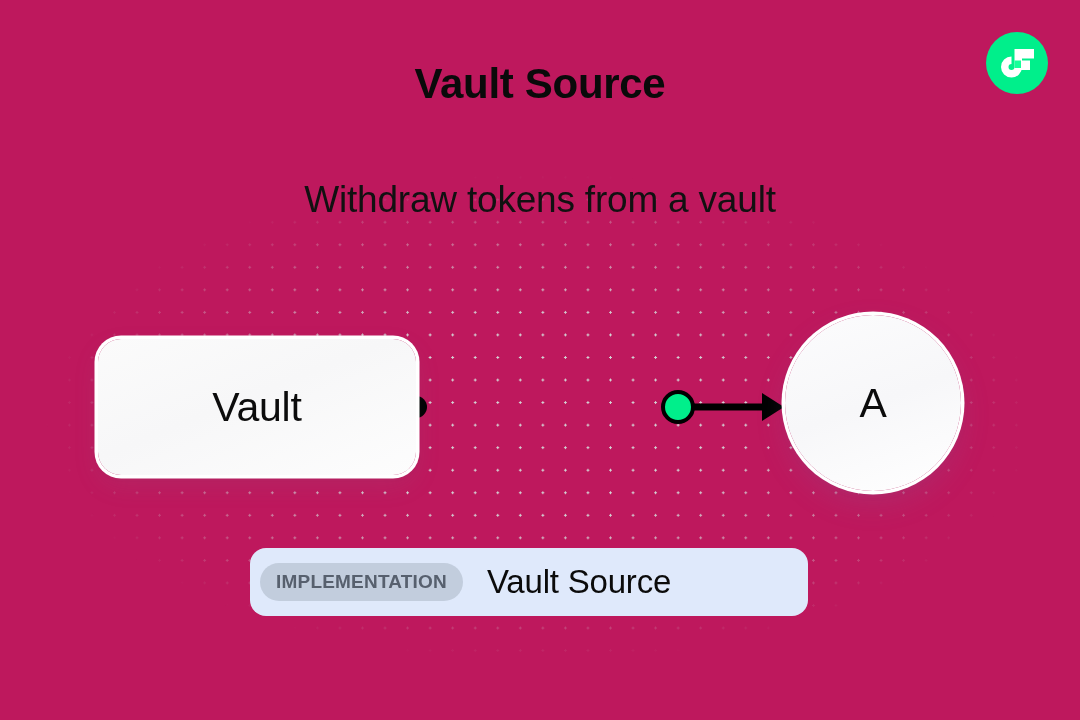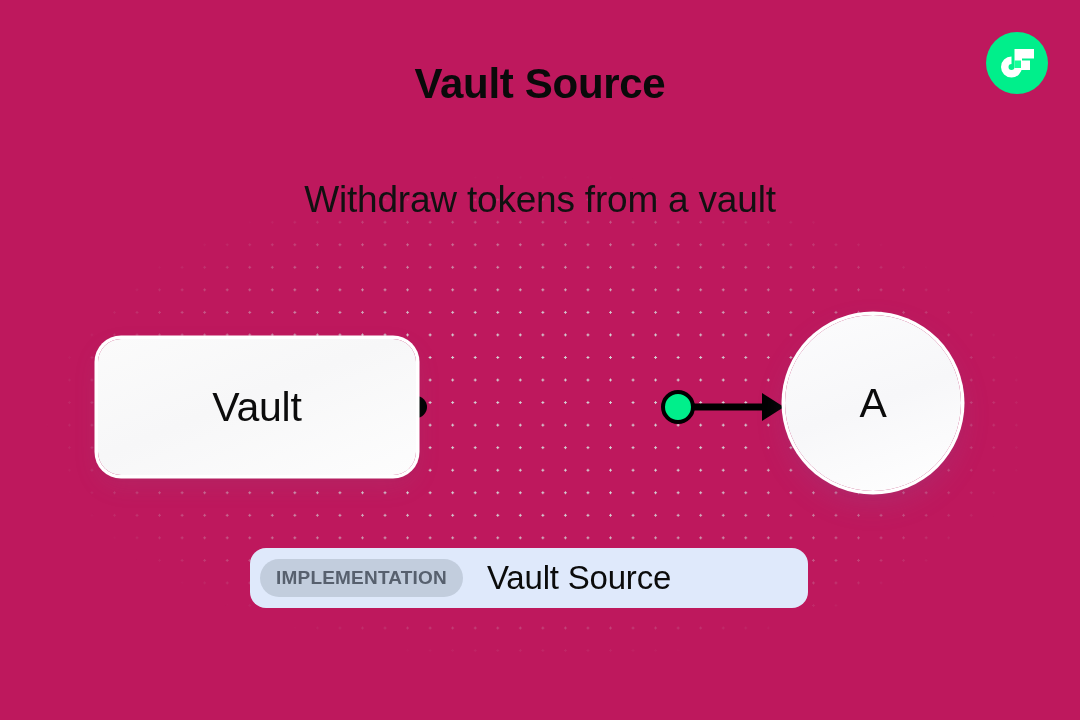--- a/index.html
+++ b/index.html
@@ -127,21 +127,21 @@
     color: #0c0c0c;
     letter-spacing: -0.2px;
   }
 
   
   #impl-bar {
     position: absolute;
     left: 250px;
     top: 548px;
     width: 558px;
-    height: 60px;
+    height: 68px;
     border-radius: 16px;
     background: #dfe9fb;
     display: flex;
     align-items: center;
     box-sizing: border-box;
     padding-left: 10px;
   }
   #impl-badge {
     height: 38px;
     border-radius: 19px;

